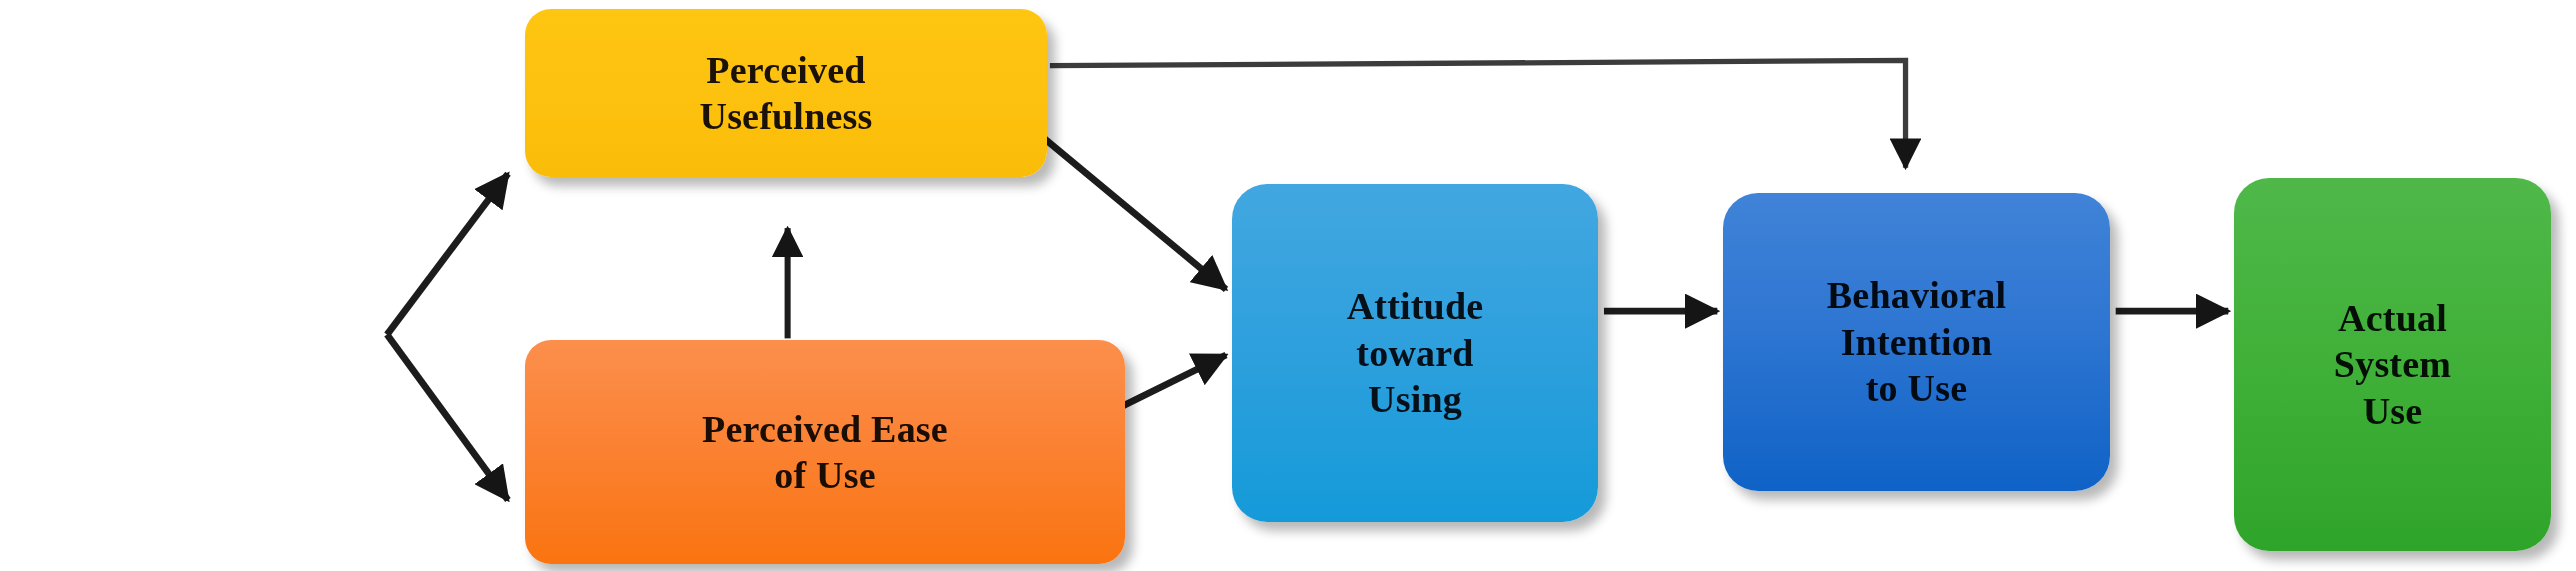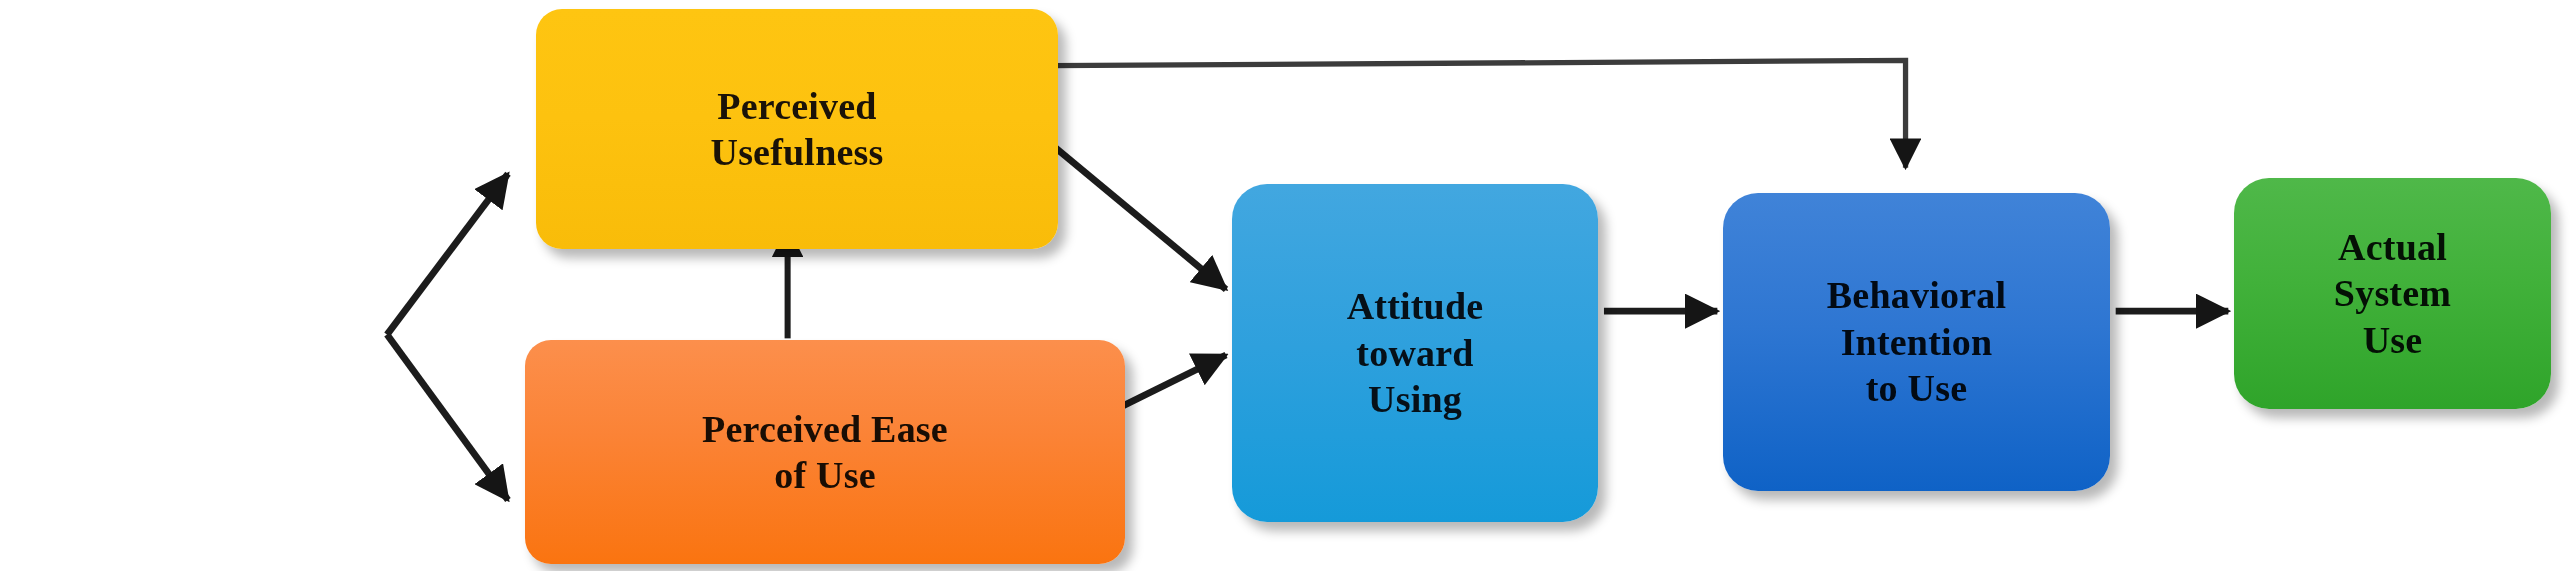--- a/index.html
+++ b/index.html
@@ -53,22 +53,22 @@
     width: 361px; height: 206px;
     font-size: 36px;
     color: #ff0d0d;
     background: linear-gradient(180deg, #b3b3b3 0%, #aeaeae 52%, #9e9e9e 100%);
     border-radius: 23px;
     text-shadow: 0 0 0.8px rgba(255,0,0,0.35);
   }
 
   
   #node-usefulness {
-    left: 536px; top: 9px;
-    width: 522px; height: 240px;
+    left: 525px; top: 9px;
+    width: 522px; height: 168px;
     font-size: 38px;
     color: #1a1208;
     background: linear-gradient(180deg, #fec511 0%, #fdc20f 45%, #f9bc09 100%);
   }
 
   
   #node-ease {
     left: 525px; top: 340px;
     width: 600px; height: 224px;
     font-size: 38px;
@@ -92,21 +92,21 @@
     width: 387px; height: 298px;
     font-size: 38px;
     color: #020a14;
     background: linear-gradient(180deg, #4083d8 0%, #2e76d2 45%, #0f62c6 100%);
     border-radius: 35px;
   }
 
   
   #node-actual {
     left: 2234px; top: 178px;
-    width: 317px; height: 231px;
+    width: 317px; height: 373px;
     font-size: 38px;
     color: #041005;
     background: linear-gradient(180deg, #4fb849 0%, #41b13a 45%, #2fa42a 100%);
     border-radius: 35px;
   }
 </style>
 </head>
 <body>
 
 <div id="canvas">

